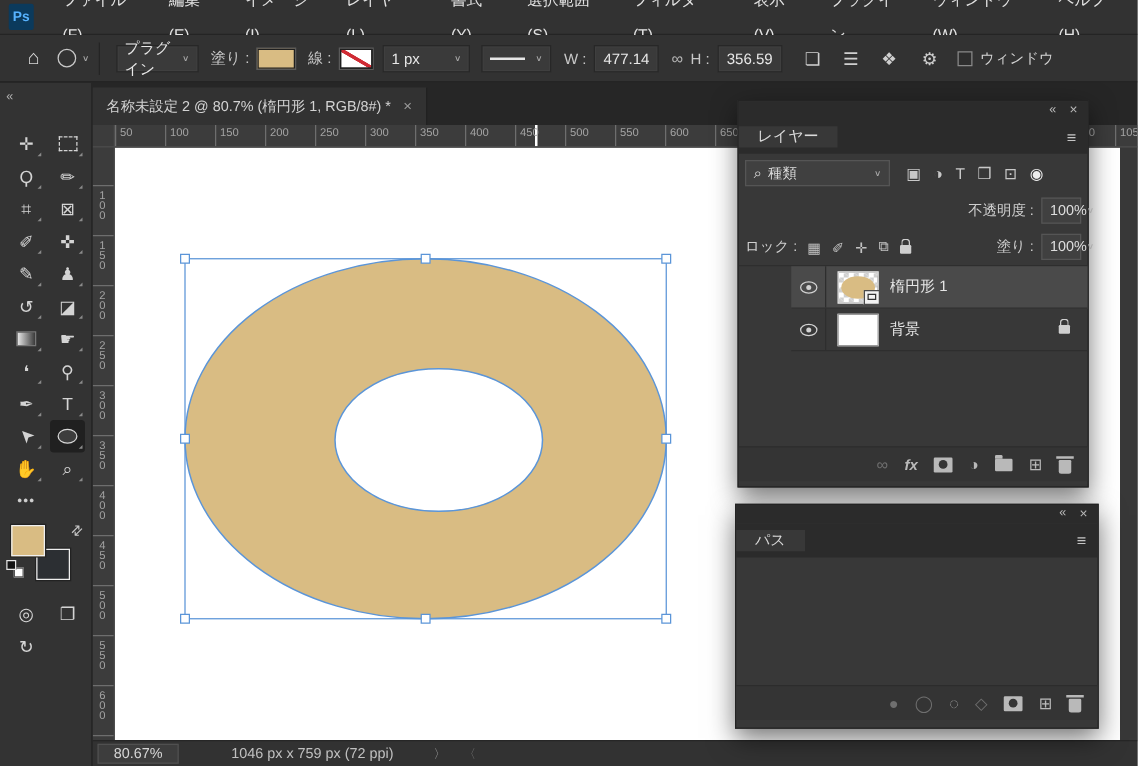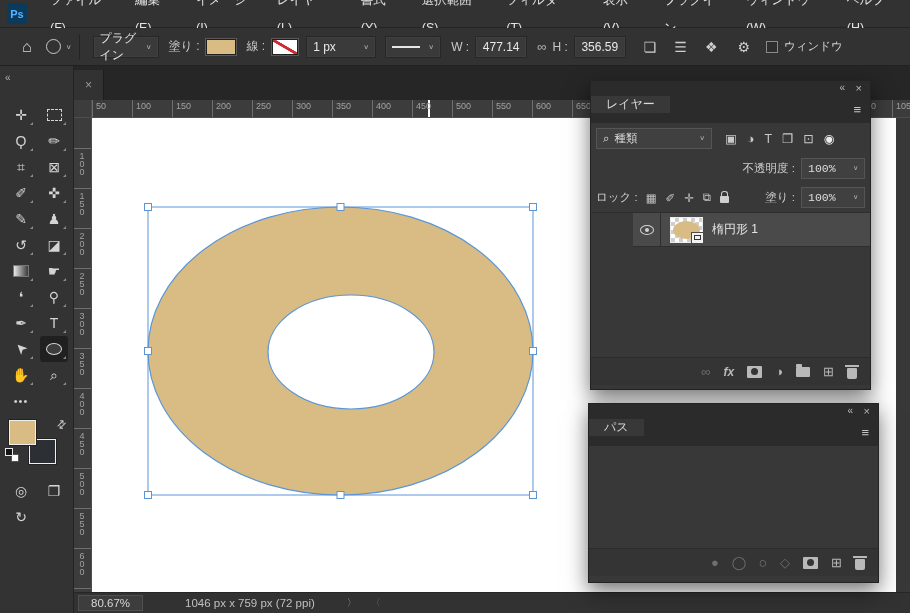--- a/index.html
+++ b/index.html
@@ -86,33 +86,33 @@
     font-size:9px; color:#a2a2a2; writing-mode:vertical-lr; text-orientation:upright; letter-spacing:-2px; line-height:16px; }
   .canvas-area { position:absolute; left:18px; top:18px; right:0; bottom:0; background:#383838; }
   .canvas-white { position:absolute; left:0; top:0; width:804px; height:474px; background:#ffffff; }
   .shape-svg { position:absolute; left:0; top:0; }
   
   .panel { position:absolute; background:#383838; border:1px solid #232323;
     box-shadow:0 8px 20px rgba(0,0,0,.55); z-index:30; }
   .panel-topstrip { height:15px; background:#2b2b2b; position:relative; }
   .pt-collapse { position:absolute; right:26px; top:1px; color:#b8b8b8; font-size:10px; letter-spacing:-1px; }
   .pt-close { position:absolute; right:8px; top:1px; color:#b8b8b8; font-size:11px; }
-  .panel-tabs { height:27px; background:#2b2b2b; display:flex; align-items:flex-start; }
+  .panel-tabs { height:27px; background:#2b2b2b; display:flex; align-items:center; }
   .panel-tab { background:#383838; padding:0 15px; display:flex; align-items:center; color:#dadada; font-size:12px; }
   .panel-menu { margin-left:auto; align-self:center; padding-right:9px; color:#c5c5c5; font-size:13px; }
   .lp-row { display:flex; align-items:center; height:29px; padding:0 5px; }
   .ctrl { background:#404040; border:1px solid #555; height:21px; display:flex; align-items:center;
     padding:0 6px; color:#dedede; font-size:11.5px; }
   .search-ctrl { width:116px; gap:5px; }
   .ml-auto { margin-left:auto; }
   .filter-icons { display:flex; gap:10px; margin-left:13px; font-size:12.5px; color:#c8c8c8; align-items:center; }
   .pin { color:#ececec; }
   .blend-ctrl { width:152px; justify-content:space-between; }
   .small-lbl { color:#cfcfcf; font-size:11.5px; }
-  .pct-ctrl { width:64px; justify-content:space-between; margin-left:6px;font-family:Liberation Mono, monospace; }
+  .pct-ctrl { width:32px; justify-content:space-between; margin-left:6px; }
   .lock-icons { display:flex; gap:9px; margin-left:8px; font-size:11.5px; color:#c2c2c2; align-items:center; }
   .layers-list { border-top:1px solid #2e2e2e;padding-left:42px; }
   .layer-row { height:34px; display:flex; align-items:center; border-bottom:1px solid #2e2e2e; }
   .layer-row.sel { background:#4a4a4a; }
   .eye-cell { width:28px; align-self:stretch; display:flex; align-items:center; justify-content:center;
     border-right:1px solid #2e2e2e; }
   .eye { width:14px; height:10px; border:1px solid #d2d2d2; border-radius:50%; position:relative; }
   .eye::after { content:""; position:absolute; left:4px; top:2px; width:4px; height:4px; background:#d2d2d2; border-radius:50%; }
   .thumb { width:33px; height:26px; margin:0 9px; position:relative; flex:0 0 auto; }
   .thumb.checker { border:1px solid #ececec;
@@ -211,20 +211,21 @@
   <span class="obtn">❏</span>
   <span class="obtn">☰</span>
   <span class="obtn">❖</span>
   <span class="obtn gear">⚙</span>
   <span class="checkbox"></span>
   <span class="chk-label">ウィンドウ</span>
 </div>
 
 <div class="tabbar">
   <div class="doc-tab">
+    <span>名称未設定 2 @ 80.7% (楕円形 1, RGB/8#) *</span>
     <span class="tab-close">×</span>
   </div>
 </div>
 
 <div class="editor">
   <div class="ruler-corner"></div>
   <div class="hruler">
     <span class="cursor-mark" style="left: 336px;"></span>
   <span class="rtick" style="left: 0px;">50</span>
       <span class="rtick" style="left: 40px;">100</span>
@@ -421,20 +422,28 @@
           <span class="eye"></span>
         </div>
       <div class="thumb checker">
         <span class="thumb-ellipse"></span>
         <span class="shape-badge">
             <i></i>
           </span>
       </div>
       <span class="layer-name">楕円形 1</span>
     </div>
+    <div class="layer-row">
+      <div class="eye-cell">
+          <span class="eye"></span>
+        </div>
+      <div class="thumb white"></div>
+      <span class="layer-name">背景</span>
+      <span class="padlock row-lock"></span>
+    </div>
   </div>
   <div class="panel-bottom" style="bottom:4px;">
     <span class="dim">∞</span>
     <span class="fx">fx</span>
     <span class="icon-mask"></span>
     <span>◑</span>
     <span class="icon-folder"></span>
     <span>⊞</span>
     <span class="icon-trash"></span>
   </div>

